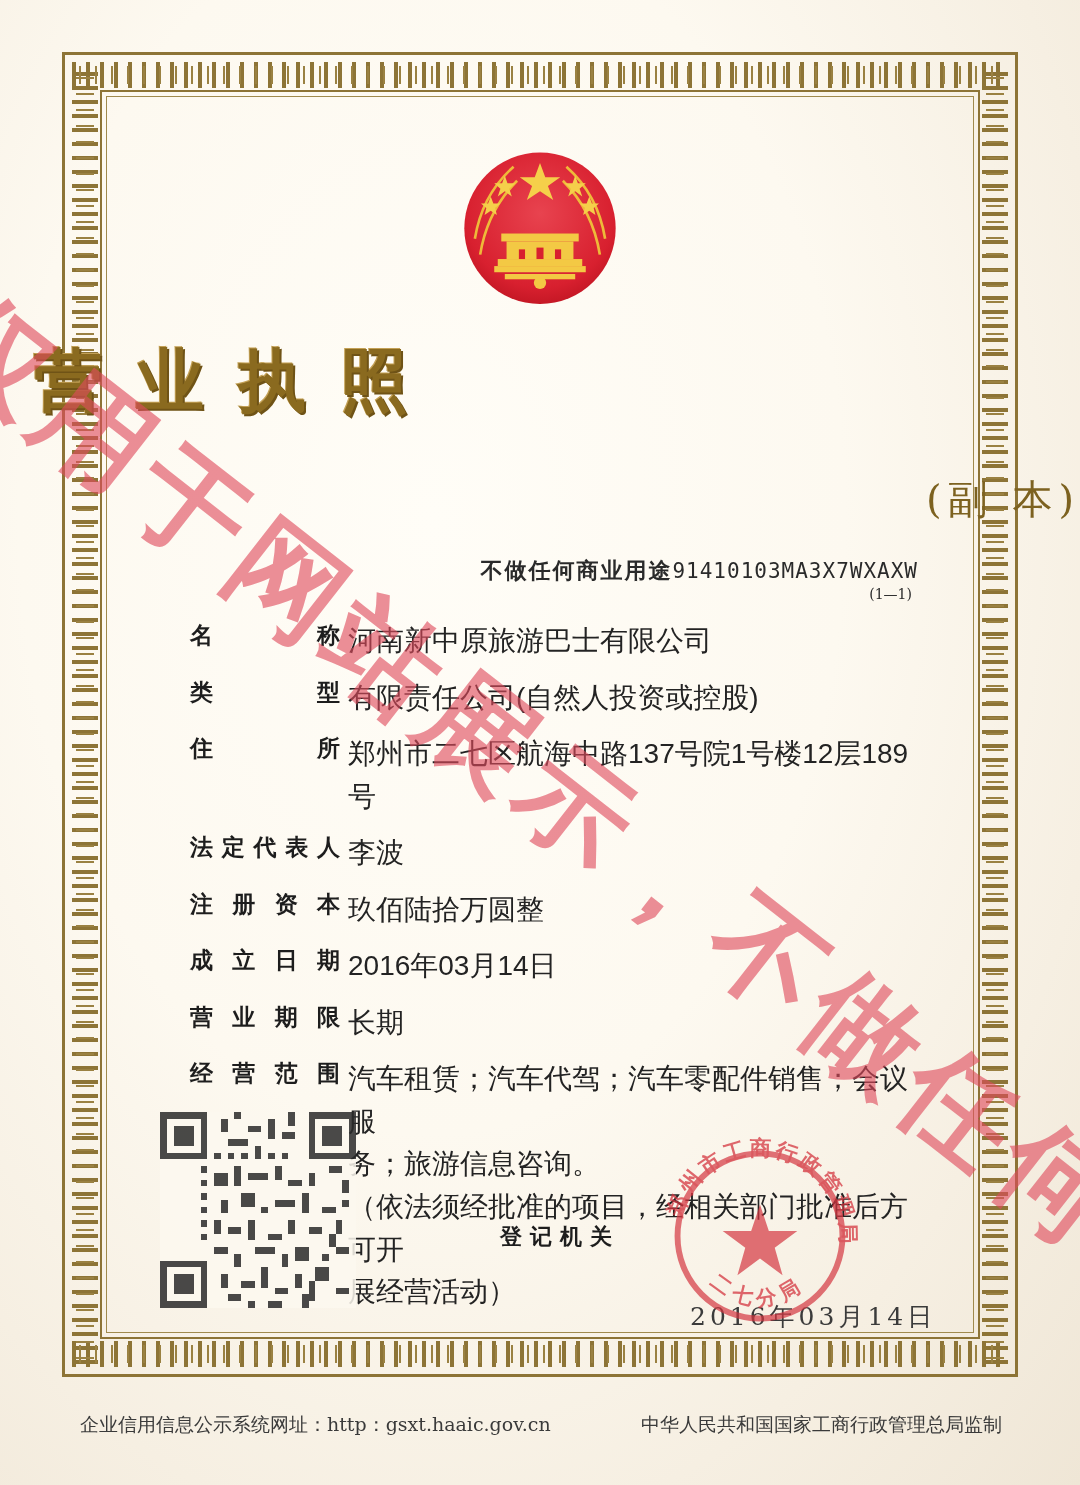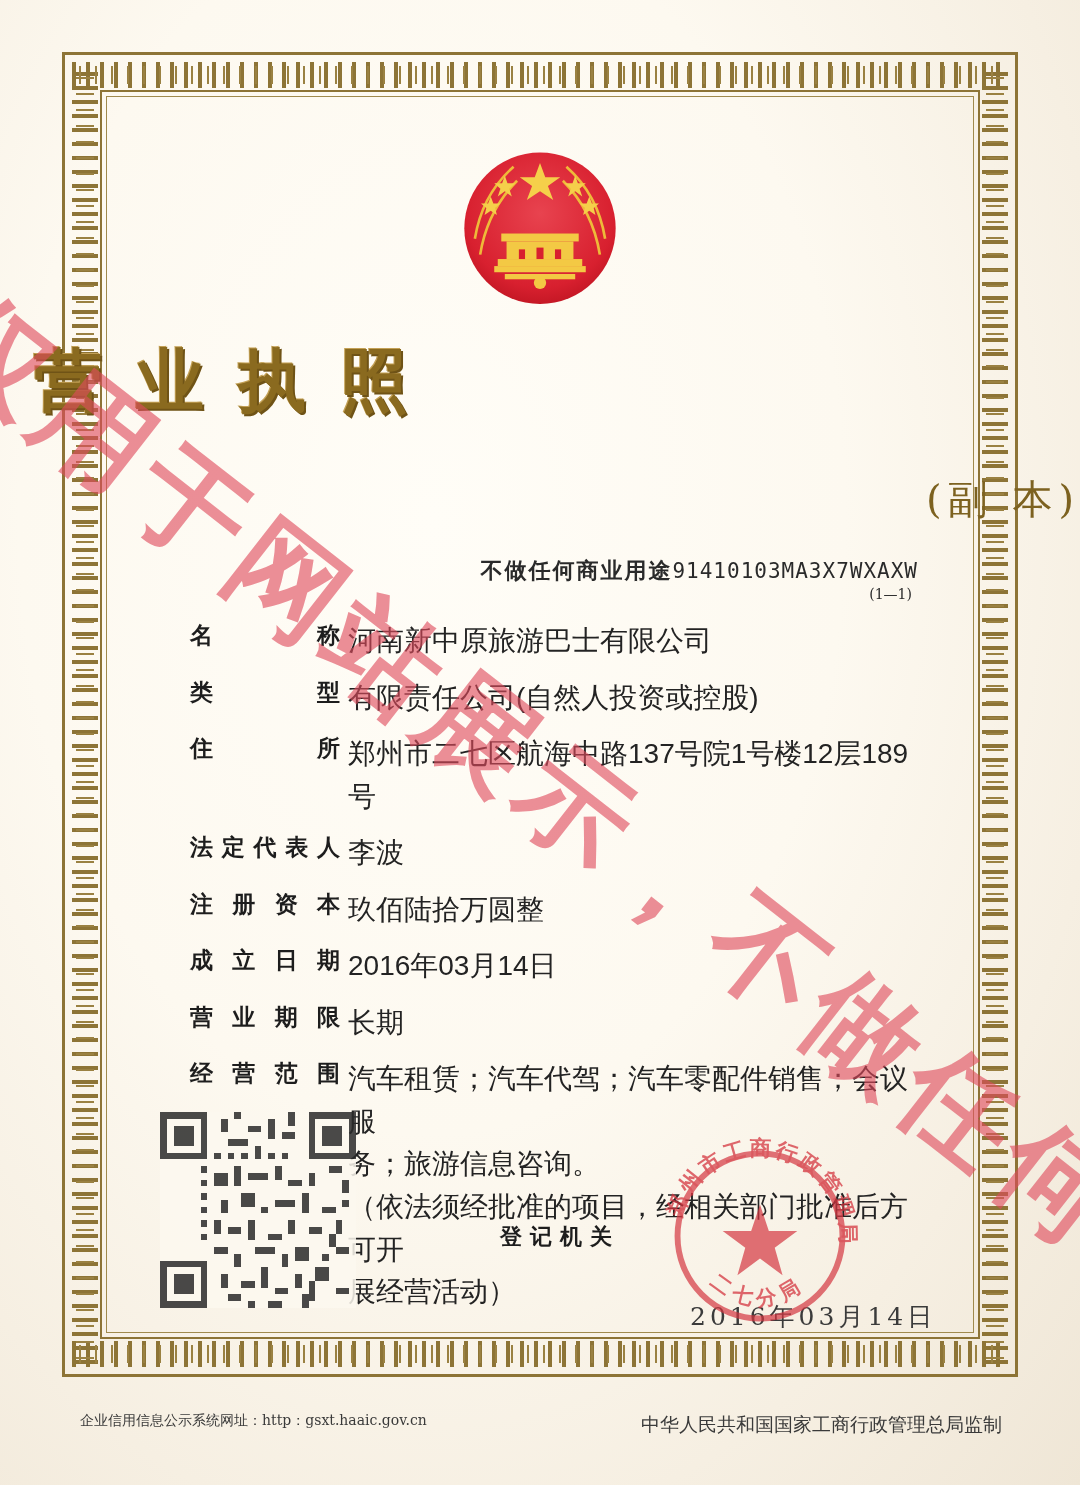--- a/index.html
+++ b/index.html
@@ -221,21 +221,21 @@
     height: 216px;
     opacity: .82;
   }
 
   
   #footer-left {
     position: absolute;
     left: 80px;
     top: 1412px;
     font-family: "DejaVu Serif", "Liberation Serif", serif;
-    font-size: 14px;
+    font-size: 19px;
     color: #3a3a3a;
   }
   #footer-right {
     position: absolute;
     right: 78px;
     top: 1412px;
     font-family: "DejaVu Serif", "Liberation Serif", serif;
     font-size: 19px;
     color: #3a3a3a;
   }

